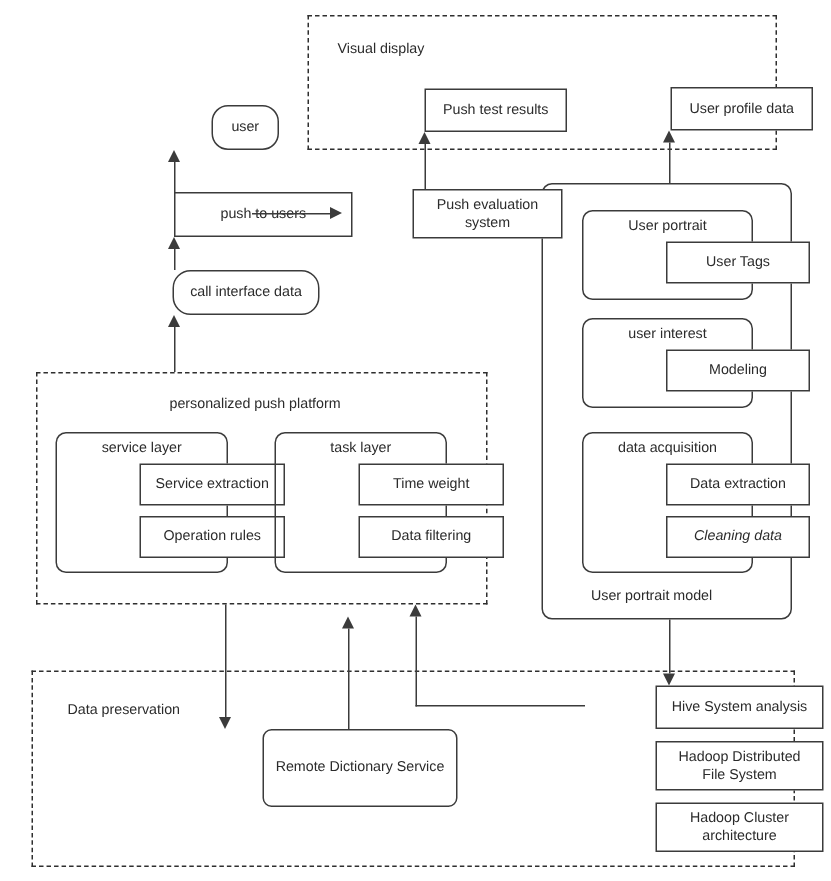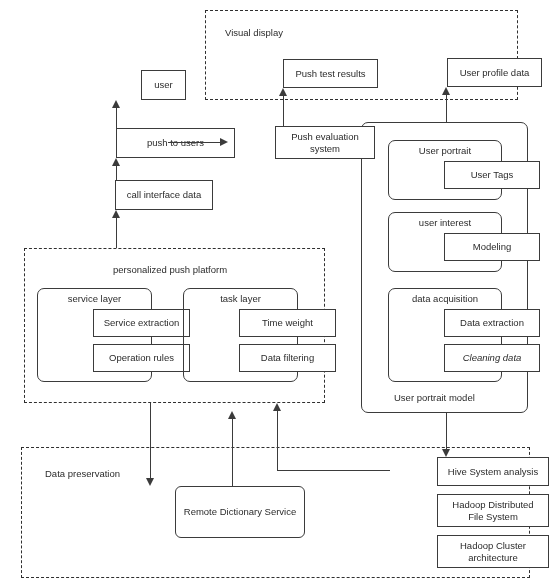--- a/index.html
+++ b/index.html
@@ -108,25 +108,25 @@
 
   <div class="group solid" style="left:361px; top:122px; width:167px; height:291px;"></div>
   <div class="group-label" style="left:394px; top:392px;">User portrait model</div>
 
   <div class="group dashed" style="left:24px; top:248px; width:301px; height:155px;"></div>
   <div class="group-label" style="left:113px; top:264px;">personalized push platform</div>
 
   <div class="group dashed" style="left:21px; top:447px; width:509px; height:131px;"></div>
   <div class="group-label" style="left:45px; top:468px;">Data preservation</div>
 
-  <div class="node" style="left:94px; top:70px; width:45px; height:30px;">user</div>
+  <div class="node" style="left:94px; top:70px; width:45px; height:30px;border-radius:11px;">user</div>
 
   <div class="node" style="left:69px; top:128px; width:119px; height:30px;">push to users</div>
 
-  <div class="node" style="left:68px; top:180px; width:98px; height:30px;">call interface data</div>
+  <div class="node" style="left:68px; top:180px; width:98px; height:30px;border-radius:12px;">call interface data</div>
 
   <div class="node" style="left:236px; top:59px; width:95px; height:29px;">Push test results</div>
 
   <div class="node" style="left:400px; top:58px; width:95px; height:29px;">User profile data</div>
 
   <div class="node" style="left:228px; top:126px; width:100px; height:33px;">Push evaluation
 system</div>
 
   <div class="group solid" style="left:388px; top:140px; width:114px; height:60px;">
     <div class="sub-title">User portrait</div>

